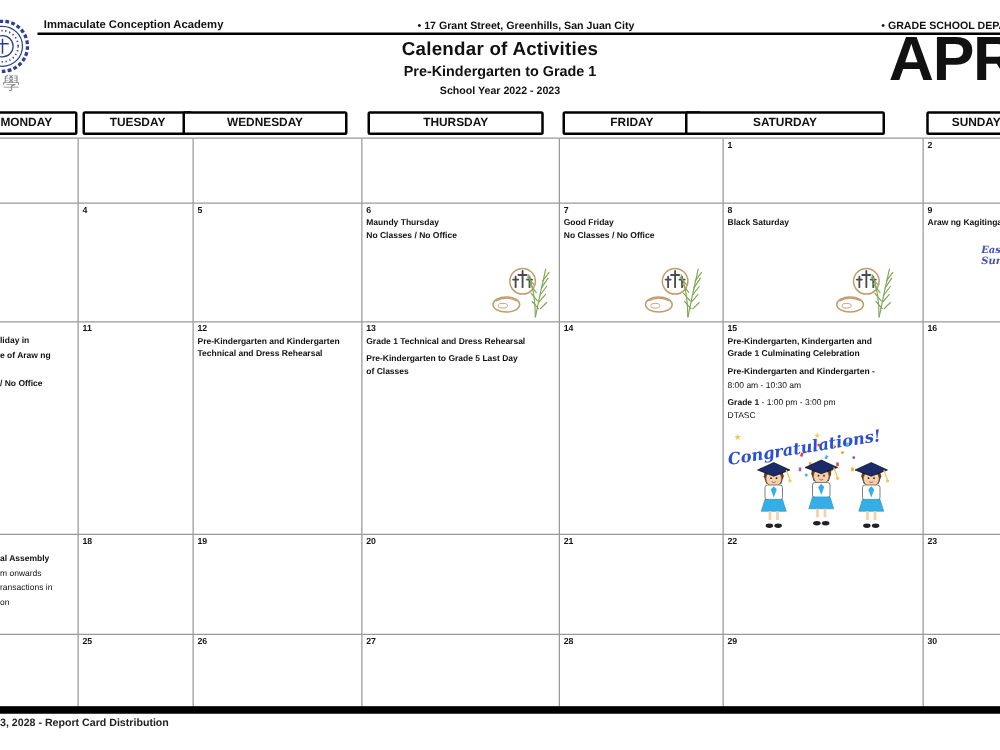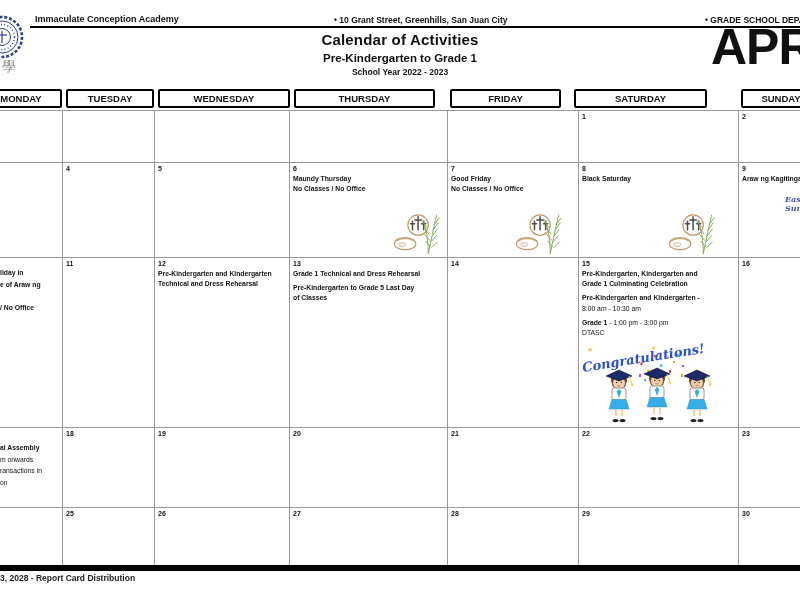--- a/index.html
+++ b/index.html
@@ -22,24 +22,24 @@
   .month{position:absolute;top:22px;left:711px;font-size:50px;font-weight:800;
          letter-spacing:-1px;line-height:1;white-space:nowrap;}
 
   
   .cal{position:absolute;top:88px;left:0;width:800px;height:478px;}
   .dh{position:absolute;top:1px;height:19px;border:2.5px solid #000;border-radius:2px;
       background:#fff;display:flex;align-items:center;justify-content:center;
       font-weight:700;font-size:9.5px;box-sizing:border-box;white-space:nowrap;overflow:hidden;}
   .dh-mon{left:-20px;width:82px;}
   .dh-tue{left:66px;width:88px;}
-  .dh-wed{left:158px;width:132px;}
+  .dh-wed{left:146px;width:132px;}
   .dh-thu{left:294px;width:141px;}
   .dh-fri{left:450px;width:111px;}
-  .dh-sat{left:574px;width:133px;}
+  .dh-sat{left:548px;width:160px;}
   .dh-sun{left:741px;width:80px;}
 
   .grid{position:absolute;top:22px;left:0;display:grid;
         grid-template-columns:63px 92px 135px 158px 131px 160px 61px;
         grid-template-rows:52px 95px 170px 80px 58px;
         border-top:1px solid #999;}
   .cell{position:relative;border-right:1px solid #999;border-bottom:1px solid #999;
         overflow:hidden;font-size:6.8px;box-sizing:border-box;}
   .cell:nth-child(7n){border-right:none;}
   .date{position:absolute;top:2px;left:3px;font-size:7px;font-weight:700;}
@@ -114,21 +114,21 @@
   <svg class="logo" viewBox="0 0 48 46">
     <circle cx="24" cy="23" r="20" fill="#fff" stroke="#2e3f96" stroke-width="2.6" stroke-dasharray="3 1.8"></circle>
     <circle cx="24" cy="23" r="16" fill="none" stroke="#2e3f96" stroke-width="1"></circle>
     <circle cx="24" cy="23" r="12.5" fill="none" stroke="#2e3f96" stroke-width="1.4" stroke-dasharray="1 2.2"></circle>
     <circle cx="24" cy="23" r="8.5" fill="none" stroke="#2e3f96" stroke-width="1"></circle>
     <line x1="24" y1="17" x2="24" y2="29" stroke="#2e3f96" stroke-width="1.2"></line>
     <line x1="19" y1="21" x2="29" y2="21" stroke="#2e3f96" stroke-width="1.2"></line>
   </svg>
   <div class="logo-char">學</div>
   <span class="lh-school">Immaculate Conception Academy</span>
-  <span class="lh-addr">• 10 Grant Street, Greenhills, San Juan City</span>
+  <span class="lh-addr">• 17 Grant Street, Greenhills, San Juan City</span>
   <span class="lh-dept">• GRADE SCHOOL DEPARTMENT</span>
   <div class="rule"></div>
 
   <div class="titles">
     <div class="t1">Calendar of Activities</div>
     <div class="t2">Pre-Kindergarten to Grade 1</div>
     <div class="t3">School Year 2022 - 2023</div>
   </div>
   <div class="month">APRIL</div>
 

